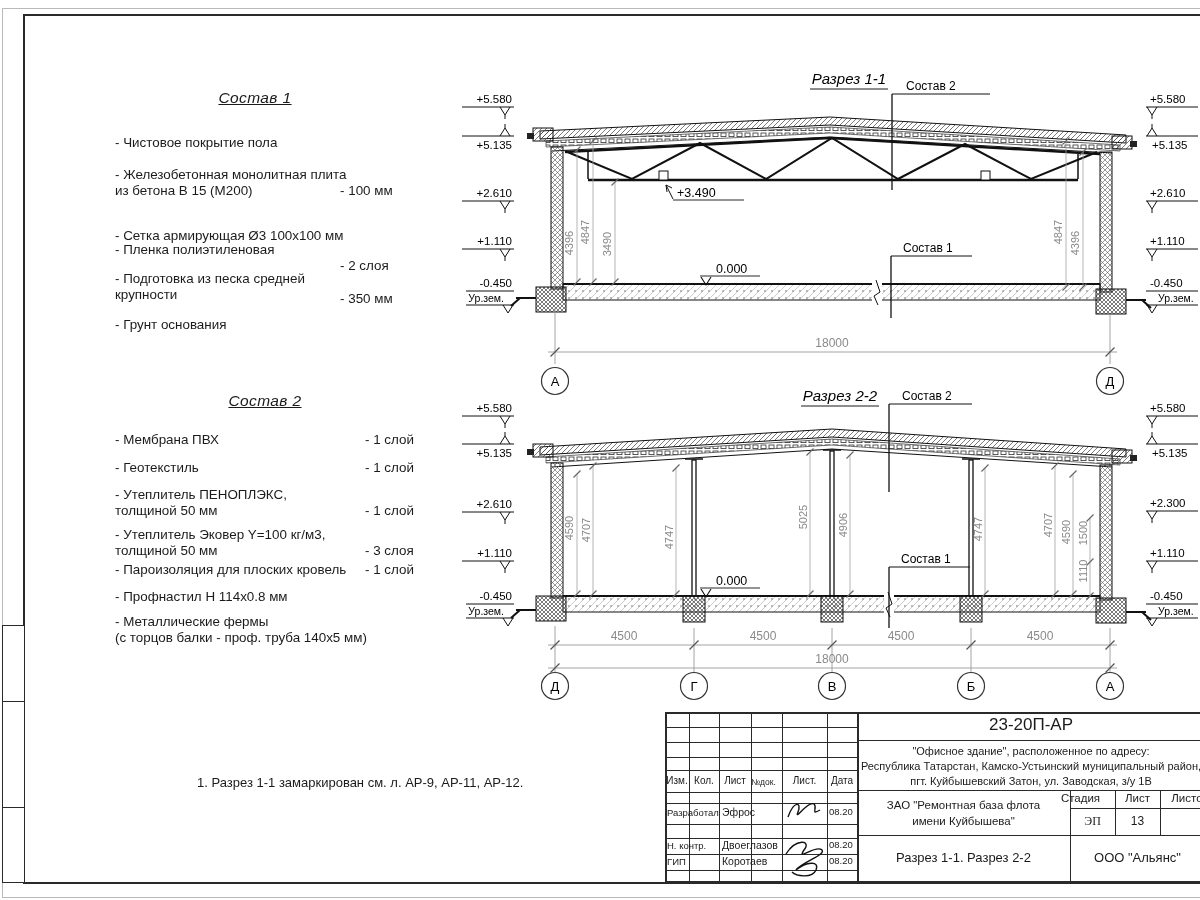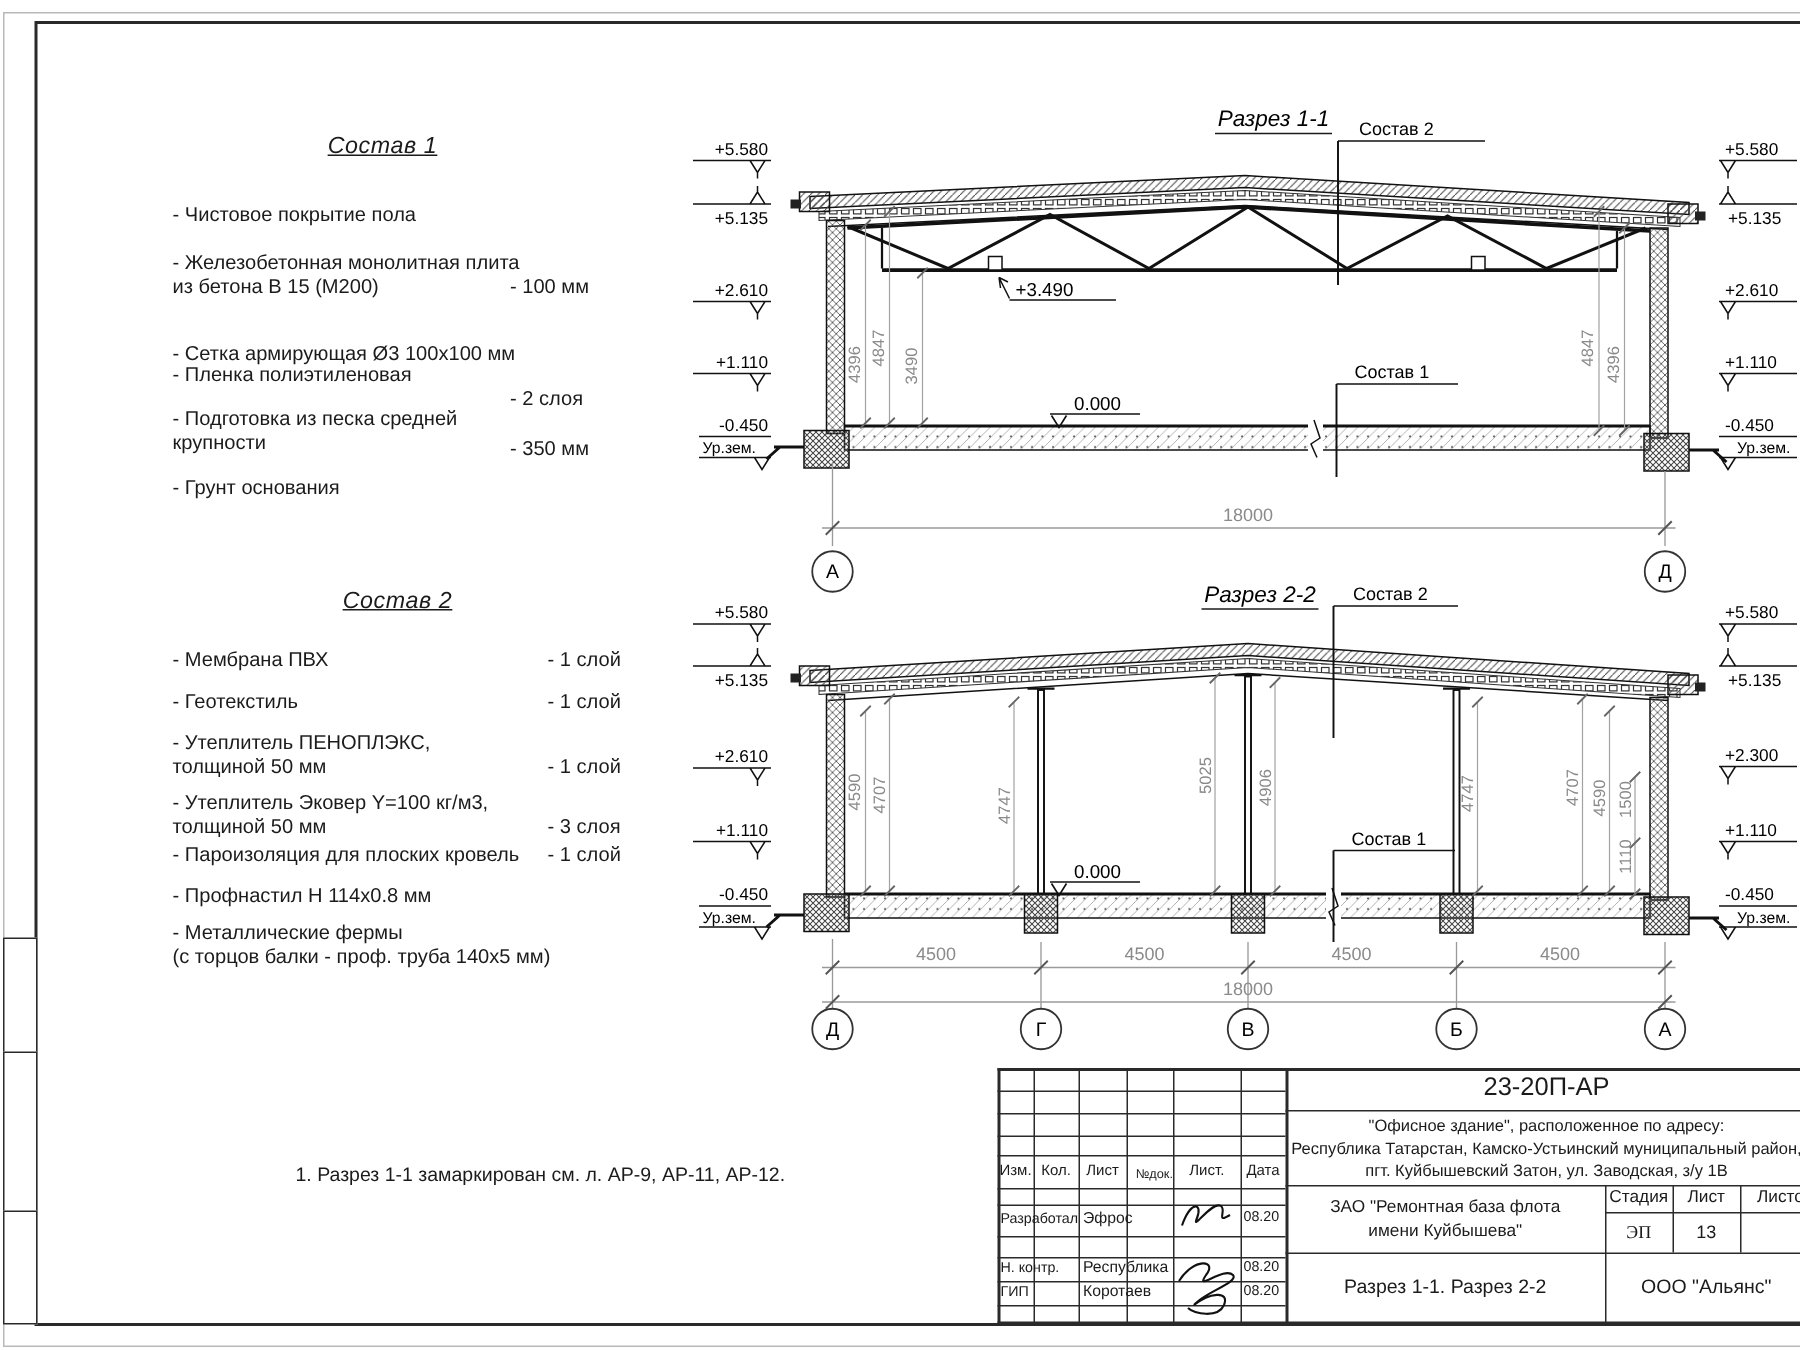--- a/index.html
+++ b/index.html
@@ -374,50 +374,50 @@
     <div class="abs tb-line" style="left:192px;top:78px;width:348px;height:1px;"></div>
     <div class="abs tb-line" style="left:192px;top:123px;width:348px;height:1px;"></div>
     <div class="abs tb-line" style="left:405px;top:78px;width:1px;height:92px;"></div>
     <div class="abs tb-line" style="left:450px;top:78px;width:1px;height:45px;"></div>
     <div class="abs tb-line" style="left:495px;top:78px;width:1px;height:45px;"></div>
     <div class="abs tb-line" style="left:405px;top:96px;width:135px;height:1px;"></div>
 
     <div class="abs tb-text" style="left:0px;top:63px;width:24px;text-align:center;font-size:10px;">Изм.</div>
     <div class="abs tb-text" style="left:24px;top:63px;width:30px;text-align:center;font-size:10px;">Кол.</div>
     <div class="abs tb-text" style="left:54px;top:63px;width:32px;text-align:center;font-size:10px;">Лист</div>
-    <div class="abs tb-text" style="left:86px;top:65px;width:31px;text-align:right;font-size:8.5px;">№док.</div>
+    <div class="abs tb-text" style="left:86px;top:65px;width:31px;text-align:left;font-size:8.5px;">№док.</div>
     <div class="abs tb-text" style="left:117px;top:63px;width:45px;text-align:center;font-size:10px;">Лист.</div>
     <div class="abs tb-text" style="left:162px;top:63px;width:30px;text-align:center;font-size:10px;">Дата</div>
 
     <div class="abs tb-text" style="left:2px;top:95px;font-size:9.5px;">Разработал</div>
     <div class="abs tb-text" style="left:57px;top:94px;font-size:10.5px;">Эфрос</div>
     <div class="abs tb-text" style="left:164px;top:94px;font-size:9.5px;">08.20</div>
     <div class="abs tb-text" style="left:2px;top:128px;font-size:9.5px;">Н. контр.</div>
-    <div class="abs tb-text" style="left:57px;top:127px;font-size:10.5px;">Республика</div>
+    <div class="abs tb-text" style="left:57px;top:127px;font-size:10.5px;">Двоеглазов</div>
     <div class="abs tb-text" style="left:164px;top:127px;font-size:9.5px;">08.20</div>
     <div class="abs tb-text" style="left:2px;top:144px;font-size:9.5px;">ГИП</div>
     <div class="abs tb-text" style="left:57px;top:143px;font-size:10.5px;">Коротаев</div>
     <div class="abs tb-text" style="left:164px;top:143px;font-size:9.5px;">08.20</div>
 
     <svg class="abs" style="left:117px;top:80px;" width="46px" height="90px" viewBox="0 0 46 90">
       <path d="M6,25 C12,8 20,10 16,20 C12,30 26,8 32,12 C36,15 28,24 38,18" fill="none" stroke="#111" stroke-width="1.4"></path>
       <path d="M4,62 C14,46 30,48 22,58 C14,70 34,52 40,58 C44,63 20,70 14,78 C24,70 38,68 34,78 C30,87 14,84 10,80" fill="none" stroke="#111" stroke-width="1.4"></path>
     </svg>
 
     <div class="abs tb-center" style="left:192px;top:3px;width:348px;font-size:17px;">23-20П-АР</div>
     <div class="abs tb-center" style="left:192px;top:32px;width:348px;font-size:11px;line-height:15px;">
       <div style="white-space:nowrap;">"Офисное здание", расположенное по адресу:</div>
       <div style="white-space:nowrap;">Республика Татарстан, Камско-Устьинский муниципальный район,</div>
       <div style="white-space:nowrap;">пгт. Куйбышевский Затон, ул. Заводская, з/у 1В</div>
     </div>
     <div class="abs tb-center" style="left:192px;top:85px;width:213px;font-size:11.5px;line-height:16px;">
       <div>ЗАО "Ремонтная база флота</div>
       <div>имени Куйбышева"</div>
     </div>
-    <div class="abs tb-center" style="left:405px;top:80px;width:45px;font-size:11.5px;">Стадия</div>
+    <div class="abs tb-center" style="left:393px;top:80px;width:45px;font-size:11.5px;">Стадия</div>
     <div class="abs tb-center" style="left:450px;top:80px;width:45px;font-size:11.5px;">Лист</div>
     <div class="abs tb-center" style="left:495px;top:80px;width:60px;font-size:11.5px;">Листов</div>
     <div class="abs tb-center" style="left:405px;top:102px;width:45px;font-size:12px;font-family:Liberation Serif, serif;">ЭП</div>
     <div class="abs tb-center" style="left:450px;top:102px;width:45px;font-size:12px;">13</div>
     <div class="abs tb-center" style="left:192px;top:138px;width:213px;font-size:13px;">Разрез 1-1. Разрез 2-2</div>
     <div class="abs tb-center" style="left:405px;top:138px;width:135px;font-size:13px;">ООО "Альянс"</div>
   </div>
 
 </div>
 

